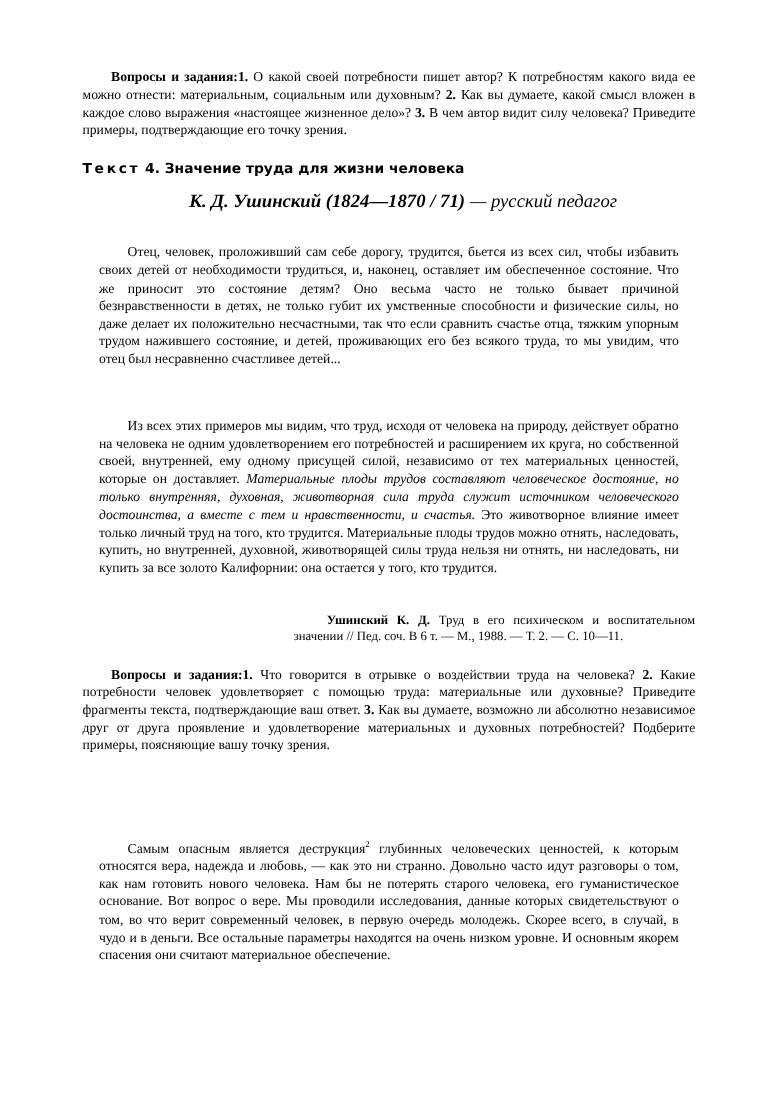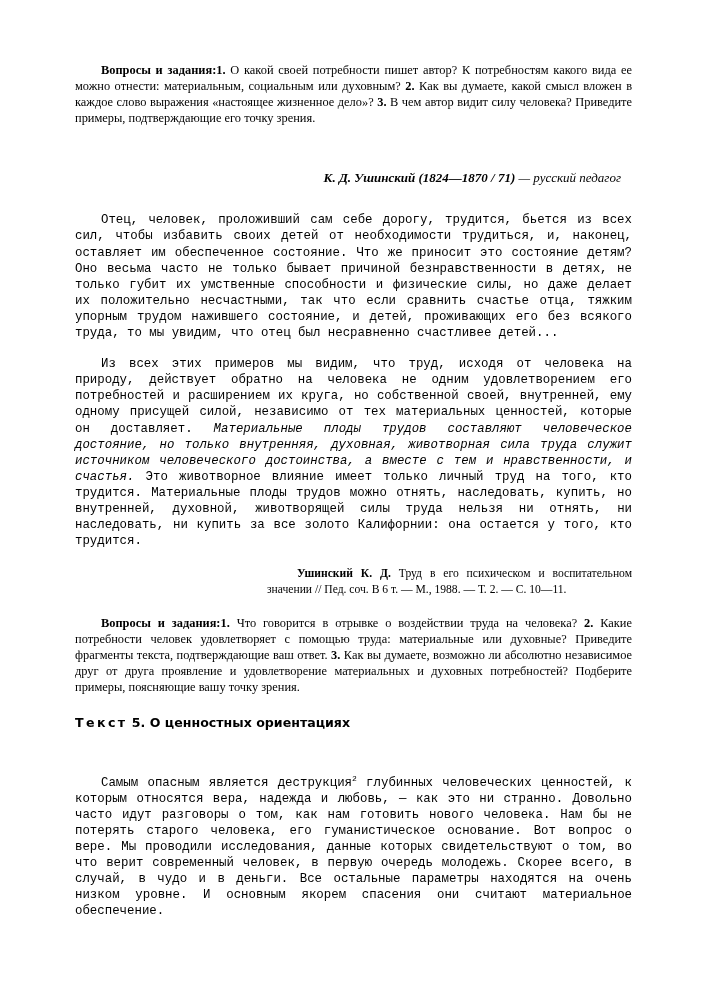--- a/index.html
+++ b/index.html
@@ -16,26 +16,26 @@
     -webkit-font-smoothing: antialiased;
   }
   .page {
     position: relative;
     width: 707px;
     height: 1000px;
     box-sizing: border-box;
     padding: 62px 75px 0 75px;
   }
   .body-text {
-    font-family: Liberation Mono, monospace;
+    font-family: Liberation Serif, serif;
     font-size: 12.4px;
     line-height: 16.1px;
     text-align: justify;
     text-indent: 26px;
-    margin: 0;
+    margin: 15px;
     hyphens: none;
   }
   .questions {
     margin: 0;
     font-family: "Liberation Serif", "DejaVu Serif", serif;
     font-size: 12.4px;
     line-height: 16.1px;
     text-align: justify;
     text-indent: 26px;
   }
@@ -52,26 +52,26 @@
     line-height: 16px;
     margin: 0;
     text-indent: 0;
     text-align: left;
   }
   .section-heading .label {
     letter-spacing: 2.4px;
   }
   .attribution {
     font-family: "Liberation Serif", "DejaVu Serif", serif;
-    font-size: 13px;
+    font-size: 17px;
     font-style: italic;
     line-height: 16px;
-    margin: 11px;
+    margin: 0;
     text-indent: 26px;
-    text-align: right;
+    text-align: center;
   }
   .attribution .name {
     font-weight: bold;
     font-style: italic;
   }
   .citation {
     font-family: "Liberation Serif", "DejaVu Serif", serif;
     font-size: 11.6px;
     line-height: 15.4px;
     text-align: justify;
@@ -100,20 +100,21 @@
 </style>
 </head>
 <body>
 
 <div class="page">
 
   <p class="questions"><b>Вопросы и задания:</b><span class="qnum">1.</span><span> О какой своей потребности пишет автор? К потребностям какого вида ее можно отнести: материальным, социальным или духовным? </span><span class="qnum">2.</span><span> Как вы думаете, какой смысл вложен в каждое слово выражения «настоящее жизненное дело»? </span><span class="qnum">3.</span><span> В чем автор видит силу человека? Приведите примеры, подтверждающие его точку зрения.</span></p>
 
   <div class="gap-heading-top"></div>
 
+  <p class="section-heading"><span class="label">Текст</span><span> 4. Значение труда для жизни человека</span></p>
 
   <div class="gap-heading-bot"></div>
 
   <p class="attribution"><span class="name">К. Д. Ушинский (1824—1870 / 71)</span><span> — русский педагог</span></p>
 
   <div class="gap-attr-bot"></div>
 
   <p class="body-text">Отец, человек, проложивший сам себе дорогу, трудится, бьется из всех сил, чтобы избавить своих детей от необходимости трудиться, и, наконец, оставляет им обеспеченное состояние. Что же приносит это состояние детям? Оно весьма часто не только бывает причиной безнравственности в детях, не только губит их умственные способности и физические силы, но даже делает их положительно несчастными, так что если сравнить счастье отца, тяжким упорным трудом нажившего состояние, и детей, проживающих его без всякого труда, то мы увидим, что отец был несравненно счастливее детей...</p>
 
   <div class="gap-para"></div>
@@ -123,21 +124,20 @@
   <div class="gap-cite-top"></div>
 
   <p class="citation"><span class="author">Ушинский К. Д.</span><span> Труд в его психическом и воспитательном значении // Пед. соч. В 6 т. — М., 1988. — Т. 2. — С. 10—11.</span></p>
 
   <div class="gap-cite-bot"></div>
 
   <p class="questions"><b>Вопросы и задания:</b><span class="qnum">1.</span><span> Что говорится в отрывке о воздействии труда на человека? </span><span class="qnum">2.</span><span> Какие потребности человек удовлетворяет с помощью труда: материальные или духовные? Приведите фрагменты текста, подтверждающие ваш ответ. </span><span class="qnum">3.</span><span> Как вы думаете, возможно ли абсолютно независимое друг от друга проявление и удовлетворение материальных и духовных потребностей? Подберите примеры, поясняющие вашу точку зрения.</span></p>
 
   <div class="gap-s5-top"></div>
 
-  <p class="section-heading"><span class="label">Текст</span><span> 5. О ценностных ориентациях</span></p>
 
   <div class="gap-heading-bot"></div>
 
 
   <div class="gap-attr-bot"></div>
 
 
   <div class="gap-para"></div>
 
   <p class="body-text"><span>Самым опасным является деструкция</span><sup class="sup-note">2</sup><span> глубинных человеческих ценностей, к которым относятся вера, надежда и любовь, — как это ни странно. Довольно часто идут разговоры о том, как нам готовить нового человека. Нам бы не потерять старого человека, его гуманистическое основание. Вот вопрос о вере. Мы проводили исследования, данные которых свидетельствуют о том, во что верит современный человек, в первую очередь молодежь. Скорее всего, в случай, в чудо и в деньги. Все остальные параметры находятся на очень низком уровне. И основным якорем спасения они считают материальное обеспечение.</span></p>

